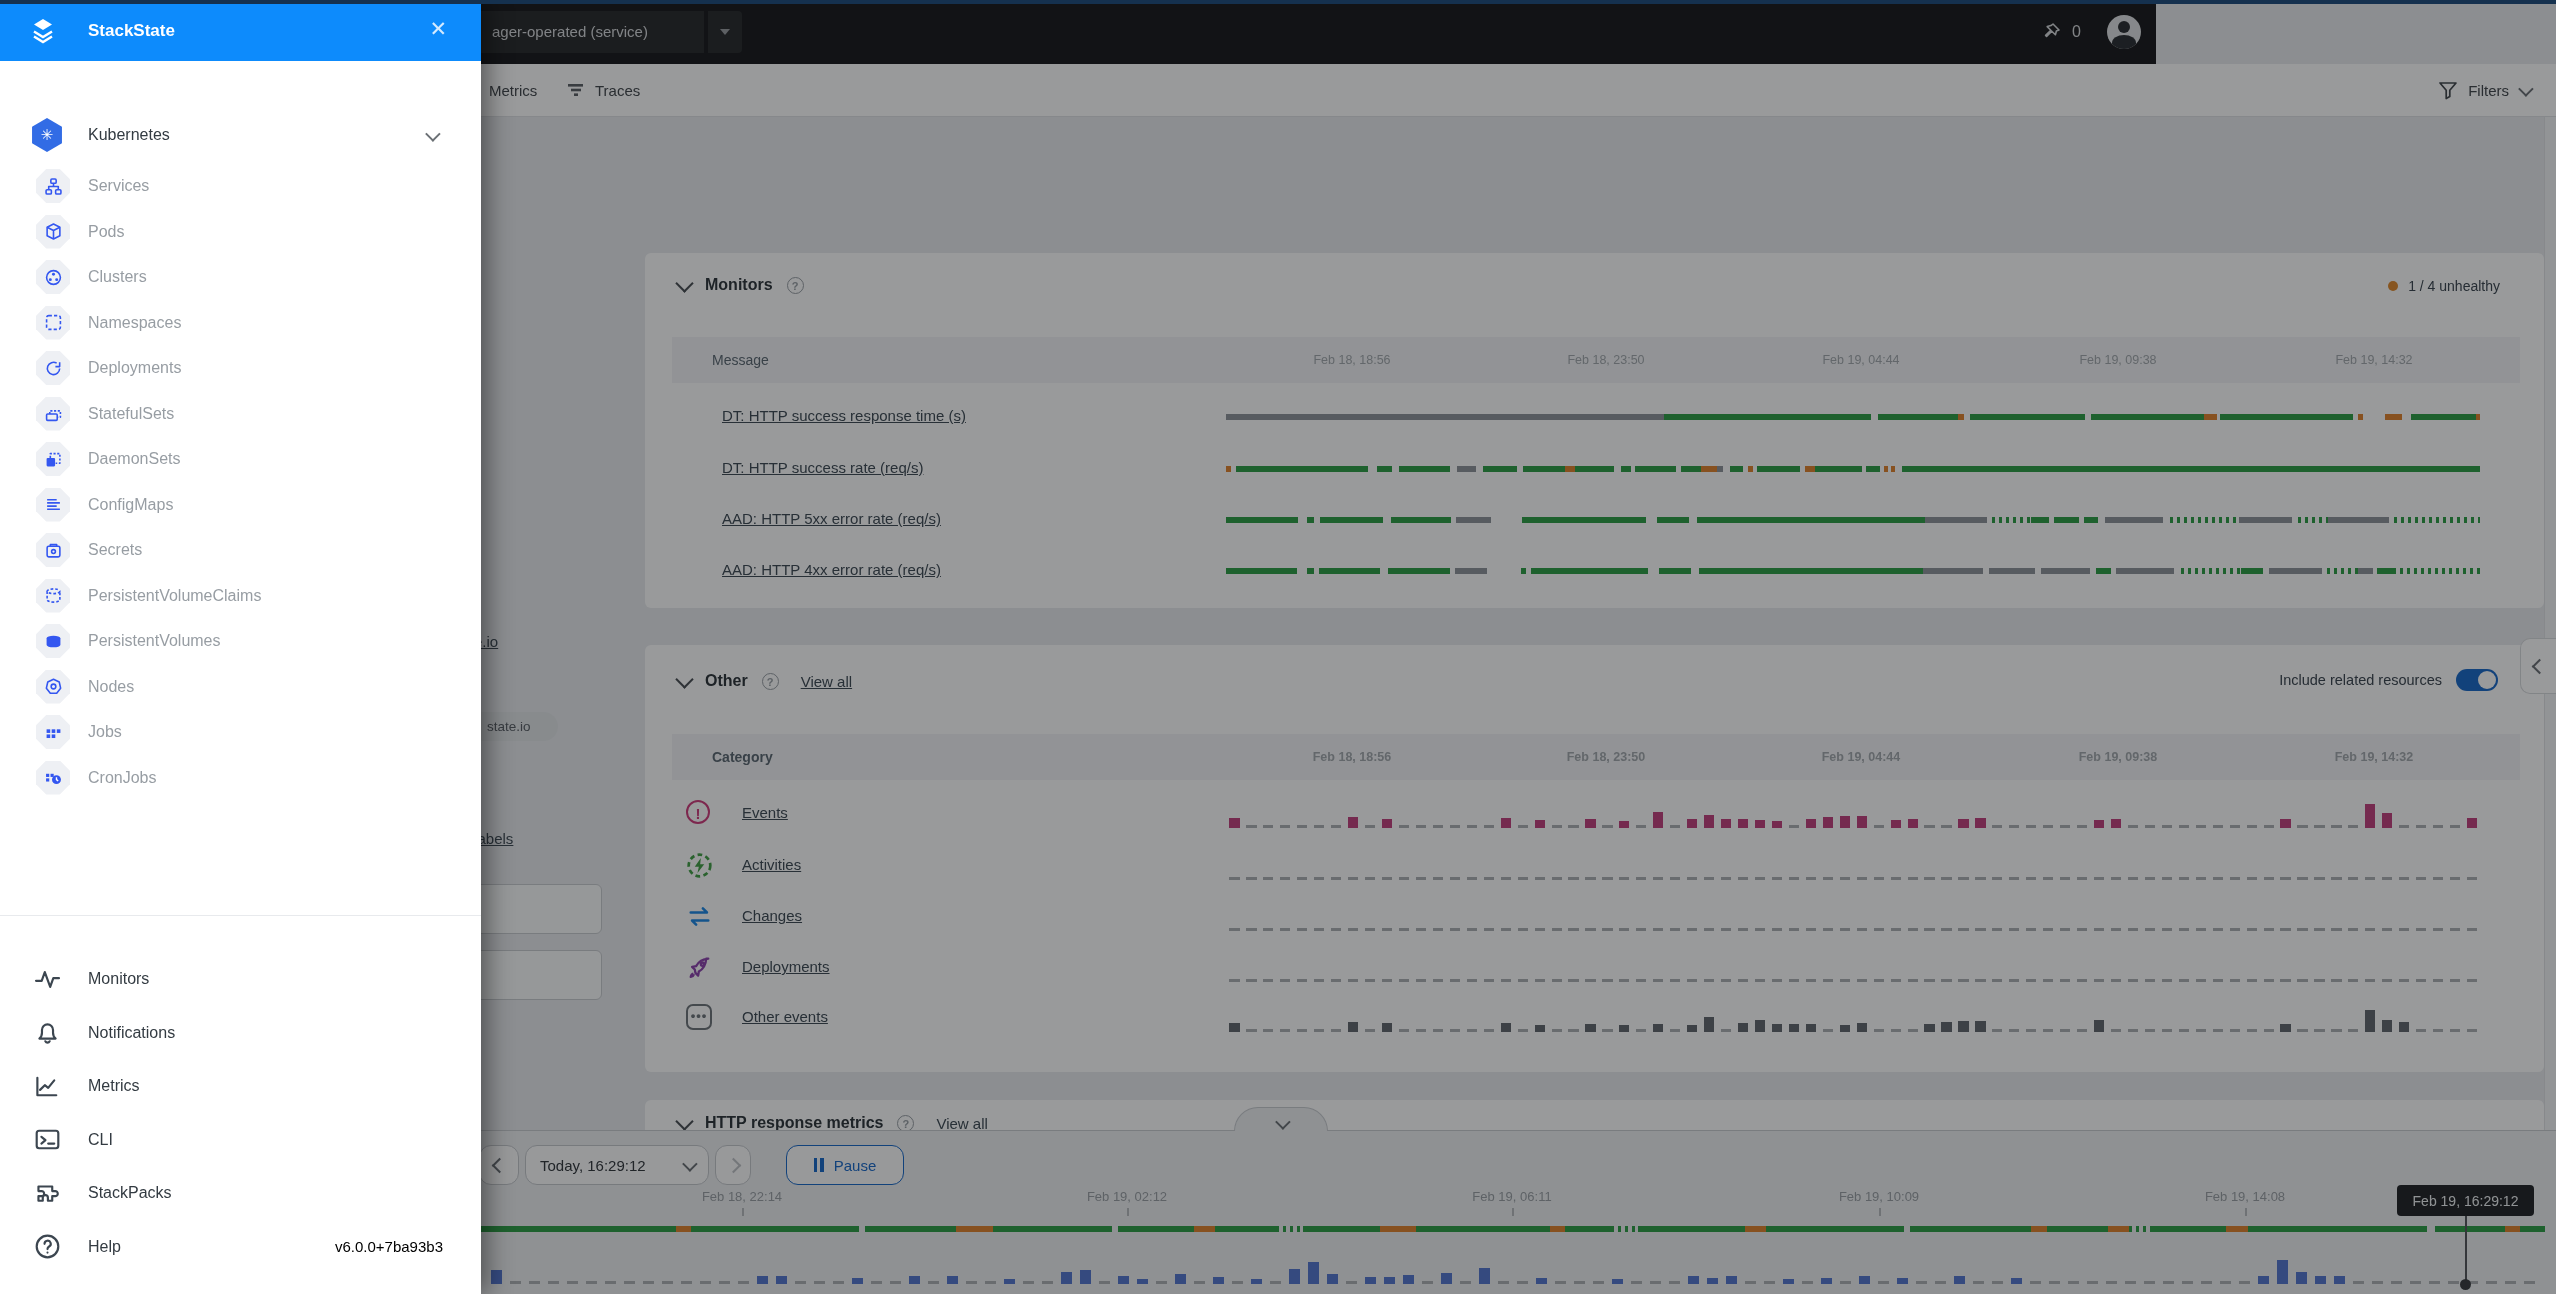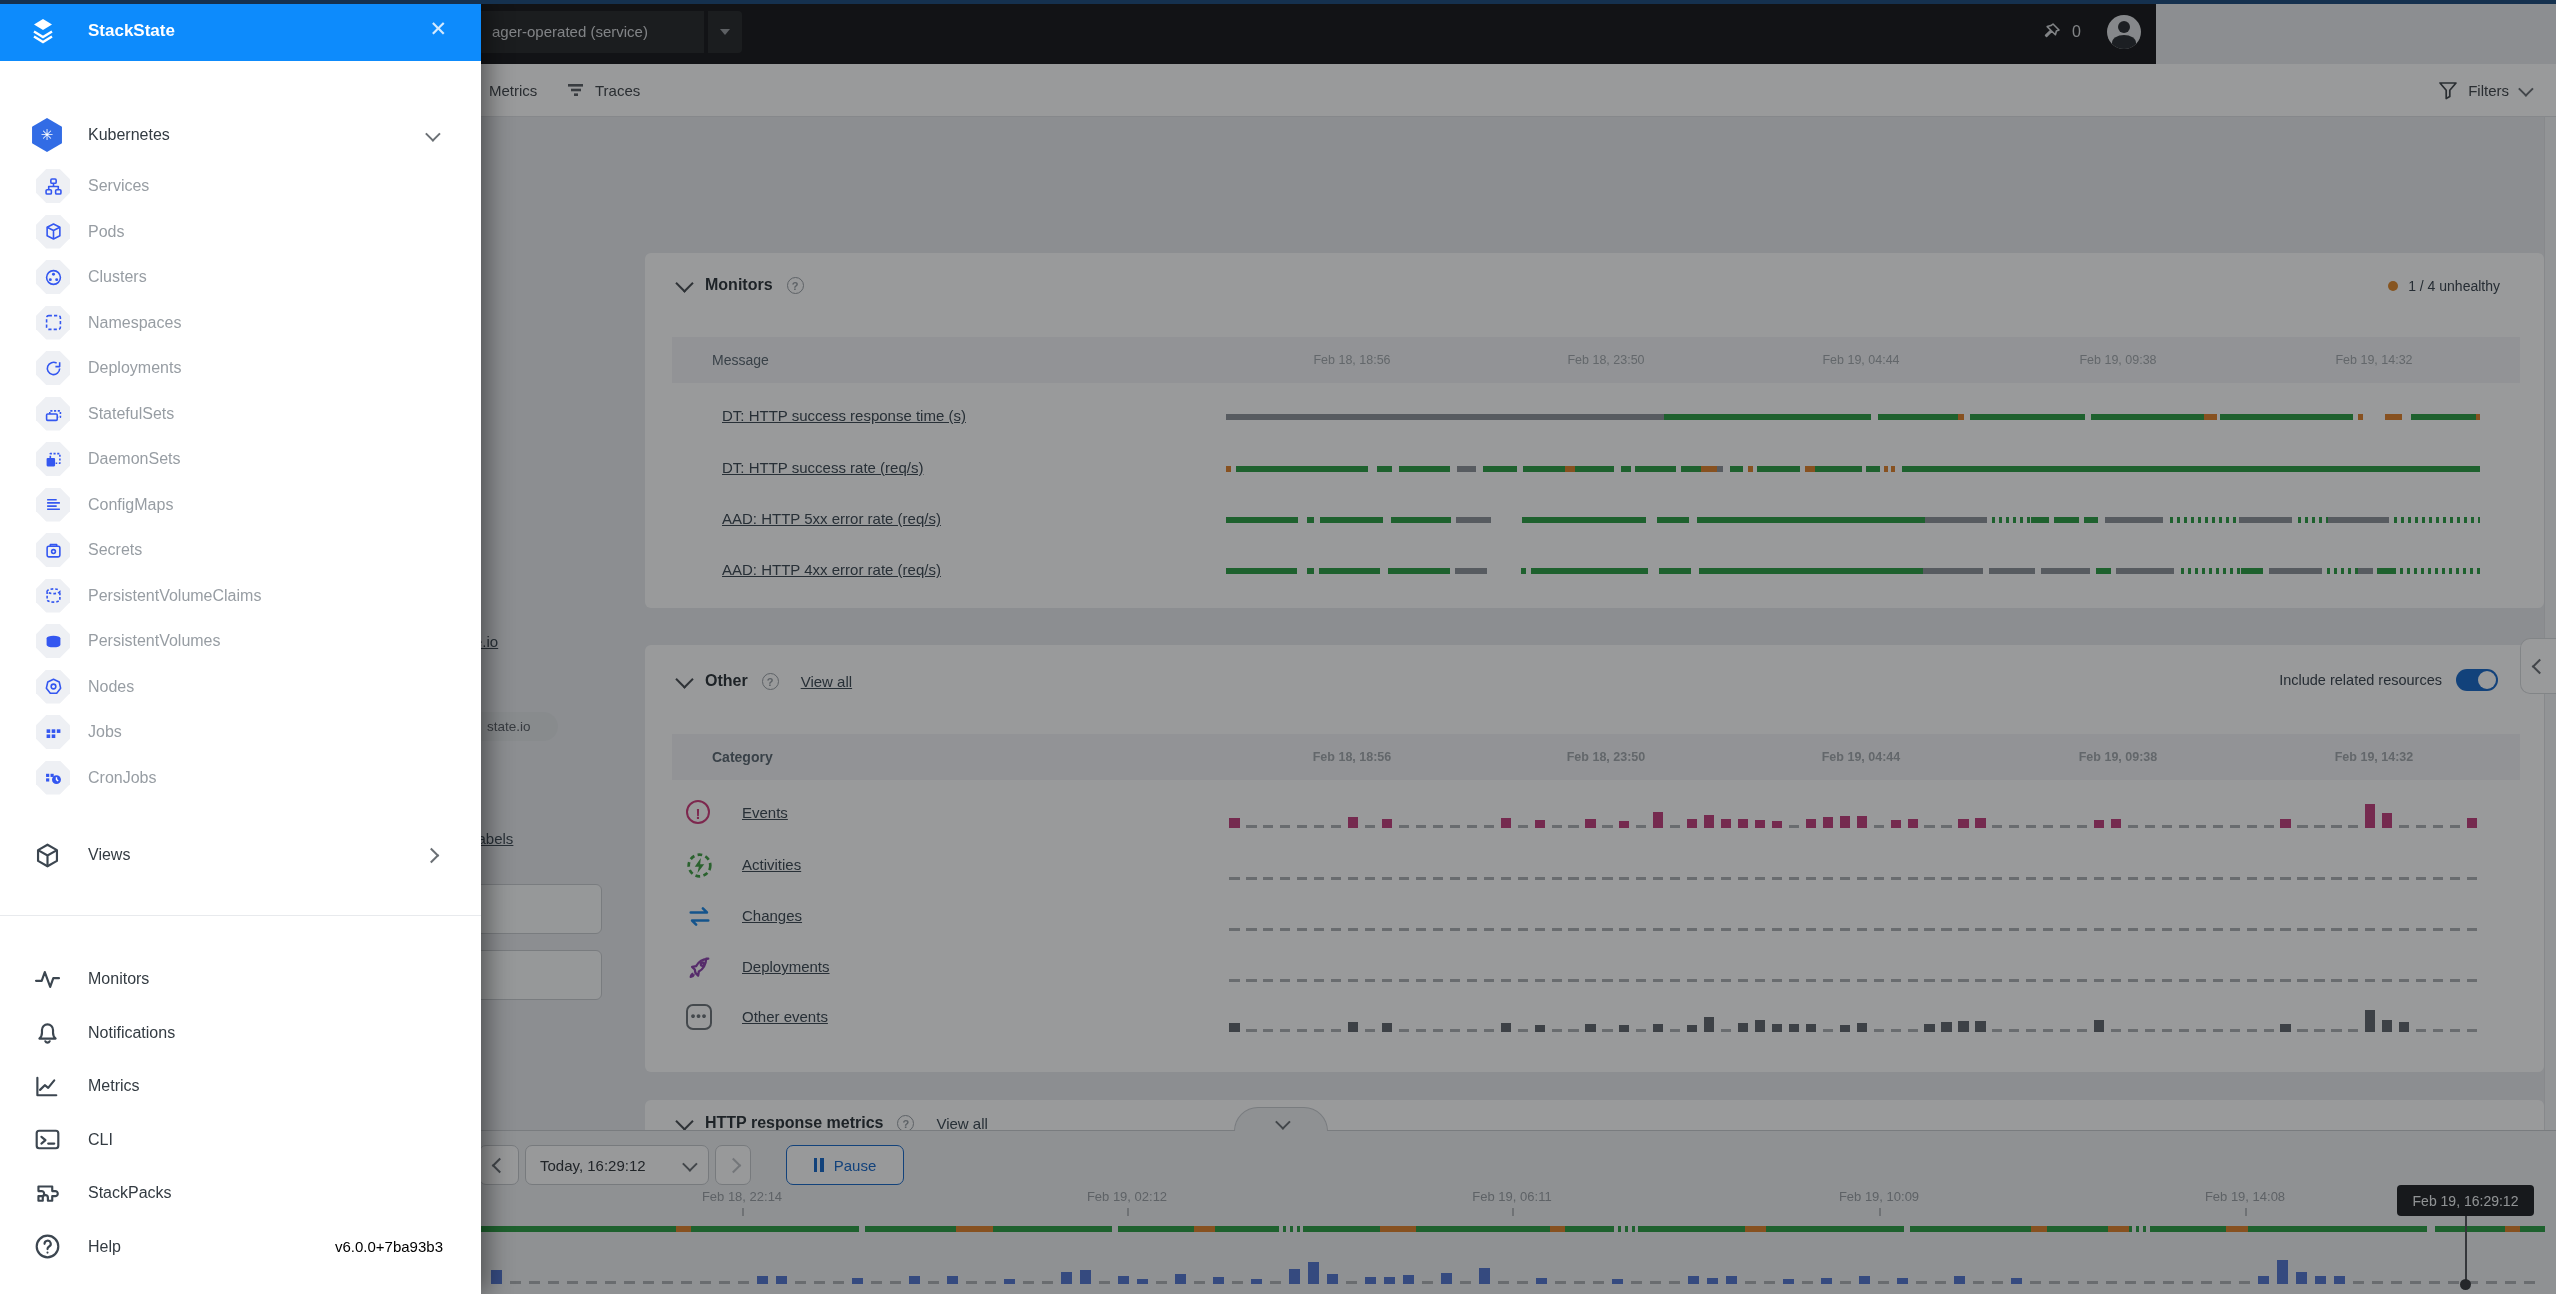--- a/index.html
+++ b/index.html
@@ -65,21 +65,21 @@
 
   .toggle{width:42px;height:22px;border-radius:11px;background:#1b6ac9;position:relative;}
   .toggle .knob{position:absolute;right:2px;top:2px;width:18px;height:18px;border-radius:50%;background:#fff;}
 
   
   .bottombar{position:absolute;left:0;top:1130px;width:2556px;height:164px;background:#eef0f2;
     border-top:1px solid #c9ccd0;box-sizing:border-box;z-index:5;}
   .bump{position:absolute;left:1234px;top:1107px;width:94px;height:24px;background:#eef0f2;
     border:1px solid #c9ccd0;border-bottom:none;border-radius:47px 47px 0 0;z-index:6;
     display:flex;align-items:flex-end;justify-content:center;padding-bottom:2px;box-sizing:border-box;}
-  .tl-btn{position:absolute;height:40px;background:#fdfdfe;border:1px solid #c6c9cd;border-radius:7px;
+  .tl-btn{position:absolute;height:40px;background:#fdfdfe;border:1px solid #c6c9cd;border-radius:12px;
     box-sizing:border-box;display:flex;align-items:center;justify-content:center;gap:10px;
     font-size:15px;color:#33383d;z-index:7;}
   .axis-label{position:absolute;width:160px;text-align:center;font-size:13px;color:#9ba0a5;z-index:7;}
   .tick{position:absolute;width:2px;height:8px;background:#b8bbbf;z-index:7;}
   .tooltip{position:absolute;left:2397px;top:1185px;width:137px;height:31px;background:#232528;
     border-radius:4px;color:#eff1f3;font-size:14px;display:flex;align-items:center;justify-content:center;z-index:8;}
 
   
   .scrim{position:absolute;left:481px;top:0;width:2075px;height:1294px;background:rgba(8,9,11,0.41);z-index:40;}
 
@@ -1926,30 +1926,20 @@
                 <rect x="1" y="8.8" width="3" height="3"></rect>
               </g>
               <circle cx="10.8" cy="10" r="4.2" fill="#3457f0" stroke="none"></circle>
               <path d="M10.8 7.8V10l1.6 1.2" stroke="#fff" stroke-width="1.3"></path>
             </svg>
           </div>
           <div class="menu-label item">CronJobs</div>
         </div>
       </div>
 
-    <div class="menu-row" style="top:833px;">
-      <span style="position:absolute;left:34px;">
-        <svg width="27" height="27" viewBox="0 0 20 20">
-          <path d="M10 2l7 4v8l-7 4-7-4V6z" fill="none" stroke="#3c4650" stroke-width="1.6" stroke-linejoin="round"></path>
-          <path d="M3 6l7 4 7-4M10 10v8" fill="none" stroke="#3c4650" stroke-width="1.6"></path>
-        </svg>
-      </span>
-      <span class="menu-label section">Views</span>
-      <span class="chev right drawer-chev"></span>
-    </div>
 
     <div class="divider" style="top:915px;"></div>
 
     <div id="lower-items">
         <div class="menu-row" style="top: 957px;">
           <div style="position: absolute; left: 34px;">
             <svg width="27" height="27" viewBox="0 0 20 20" fill="none" stroke="#3c4650" stroke-width="1.6" stroke-linejoin="round" stroke-linecap="round">
               <path d="M1.5 11h4.2L8 4.5l4 11 2.3-6.5h4.2"></path>
             </svg>
           </div>

